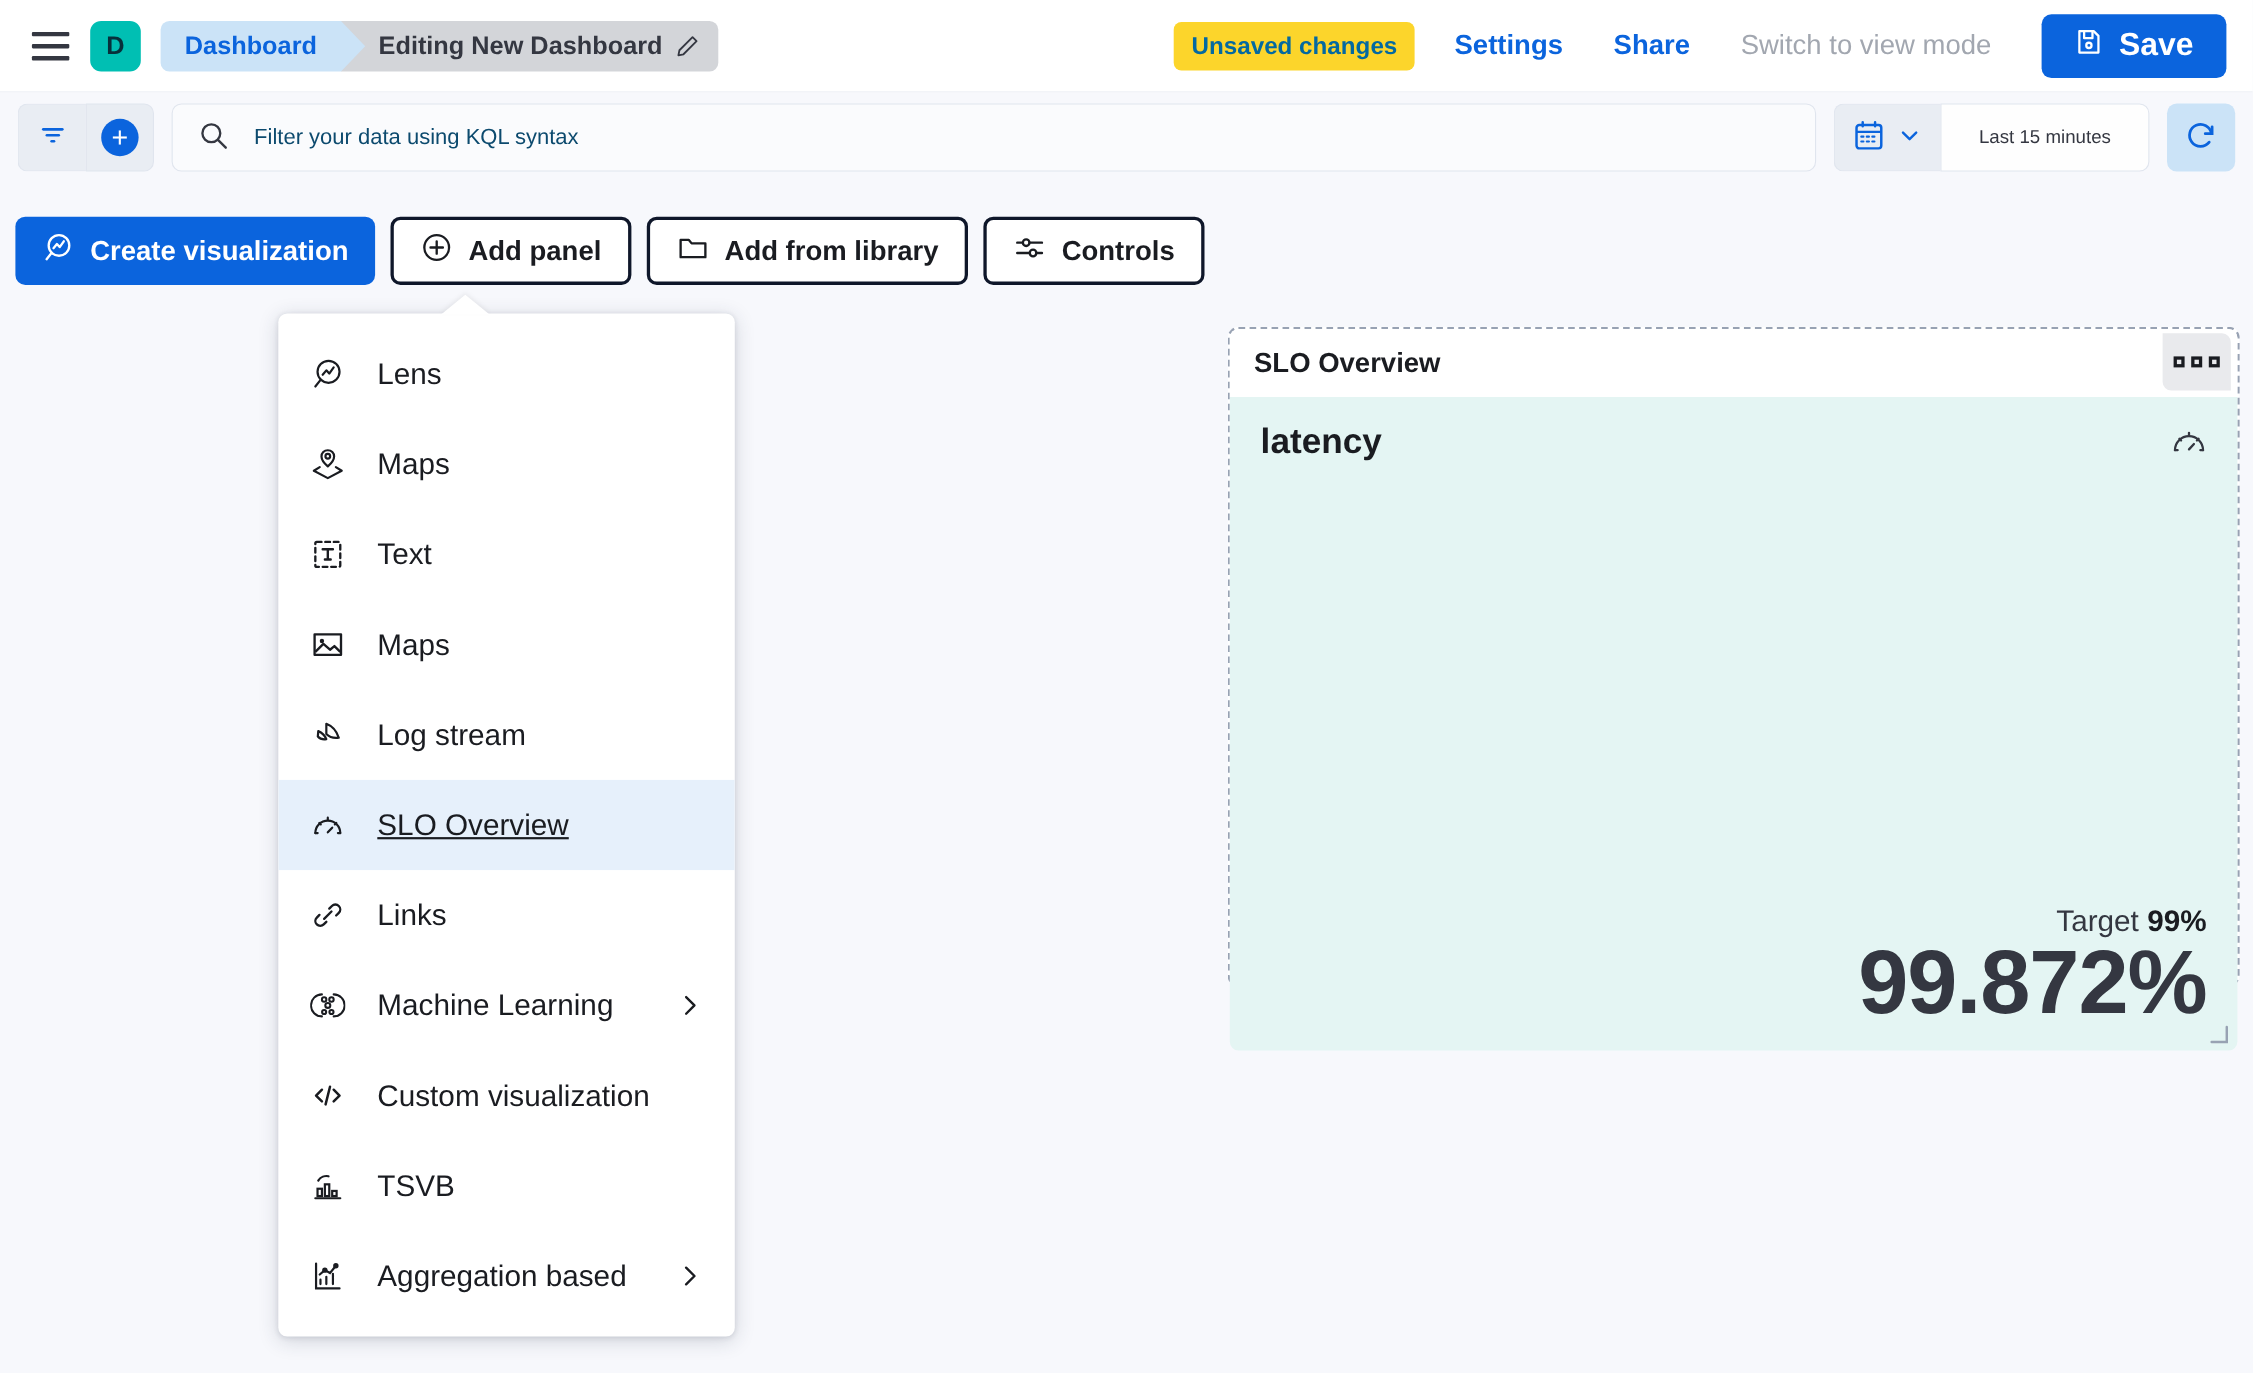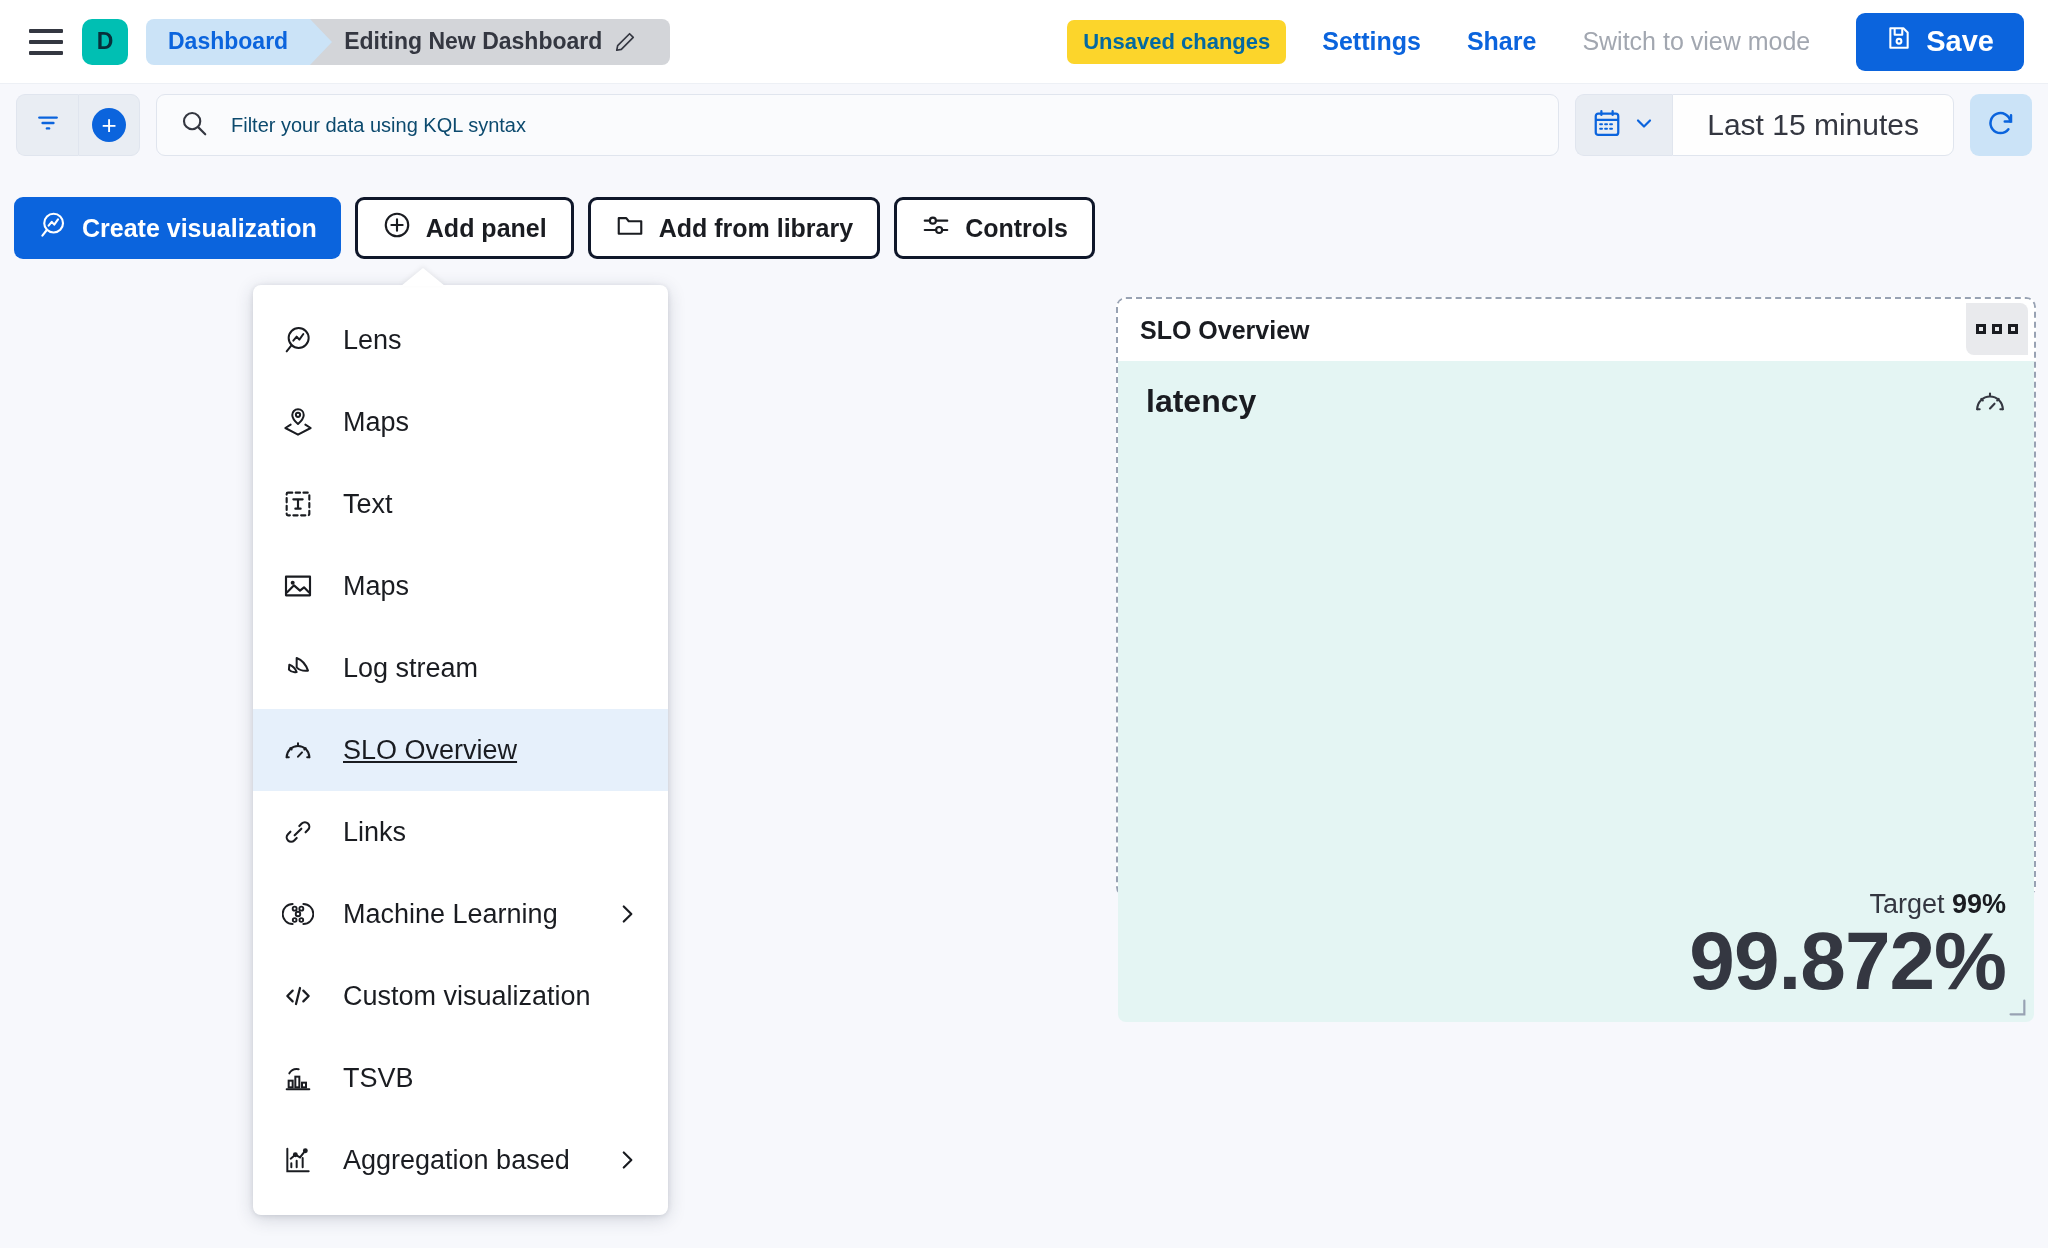--- a/index.html
+++ b/index.html
@@ -41,21 +41,21 @@
     font-size: 23px; position: relative; padding: 0 22px 0 26px;
   }
   .crumb-1 { background: #CBE3F7; color: #0B64DD; font-weight: 600; padding-left: 22px; }
   .crumb-1::after {
     content: ""; position: absolute; right: -22px; top: 0;
     border-top: 23px solid transparent; border-bottom: 23px solid transparent;
     border-left: 22px solid #CBE3F7; z-index: 3;
   }
   .crumb-2 {
     background: #D3D5D9; color: #343741; font-weight: 600;
-    border-radius: 0 8px 8px 0; padding-left: 34px; padding-right: 34px;
+    border-radius: 0 8px 8px 0; padding-left: 34px; padding-right: 17px;
     display: flex; align-items: center; gap: 12px;
   }
   .crumb-1 { border-radius: 8px 0 0 8px; }
   .pencil-icon { width: 22px; height: 22px; display: inline-block; }
 
   .nav-spacer { flex: 1; }
 
   .badge-unsaved {
     background: #FCD52B; color: #0369a1;
     font-size: 22px; font-weight: bold;
@@ -109,21 +109,21 @@
   .time-quick {
     background: #E9EDF3; border: 1px solid #E0E5EE; border-right: none;
     border-radius: 9px 0 0 9px;
     display: flex; align-items: center; gap: 10px;
     padding: 0 16px; cursor: pointer;
   }
   .time-value {
     background: #FEFEFE; border: 1px solid #E0E5EE;
     border-radius: 0 9px 9px 0;
     display: flex; align-items: center; padding: 0 34px;
-    font-size: 30px; color: #343741; cursor: pointer; white-space: nowrap;
+    font-size: 17px; color: #343741; cursor: pointer; white-space: nowrap;
   }
   .refresh-btn {
     width: 62px; height: 62px; margin-left: 16px;
     background: #CBE3F7; border: none; border-radius: 9px;
     display: flex; align-items: center; justify-content: center; cursor: pointer;
   }
 
   
   .toolbar {
     position: absolute; top: 197px; left: 14px;
@@ -193,21 +193,21 @@
     width: 62px; height: 52px;
     background: #E9EAED; border-radius: 0 8px 0 8px;
     display: flex; align-items: center; justify-content: center; gap: 6px;
     cursor: pointer;
   }
   .panel-menu-btn i {
     width: 10px; height: 10px; border: 3px solid #1A1C21; display: block;
   }
   .panel-body {
     position: relative;
-    height: 661px; background: #E4F5F3;
+    height: 594px; background: #E4F5F3;
     border-radius: 0 0 8px 8px;
     padding: 22px 28px 20px 28px;
     display: flex; flex-direction: column;
   }
   .slo-name { font-size: 32px; font-weight: bold; color: #1A1C21; }
   .gauge-corner { position: absolute; right: 26px; top: 22px; }
   .slo-metrics { margin-top: auto; text-align: right; }
   .slo-target { font-size: 27px; color: #343741; }
   .slo-target b { font-weight: bold; color: #1A1C21; }
   .slo-value {

